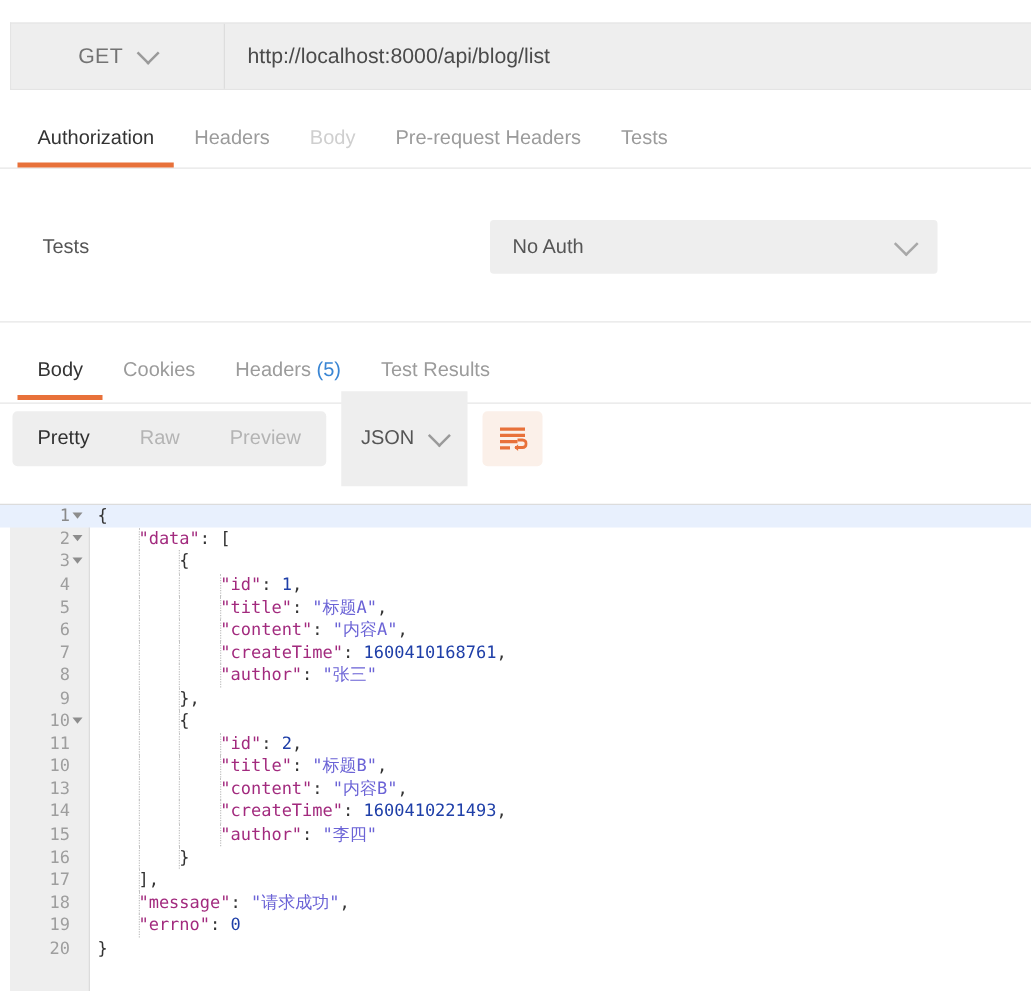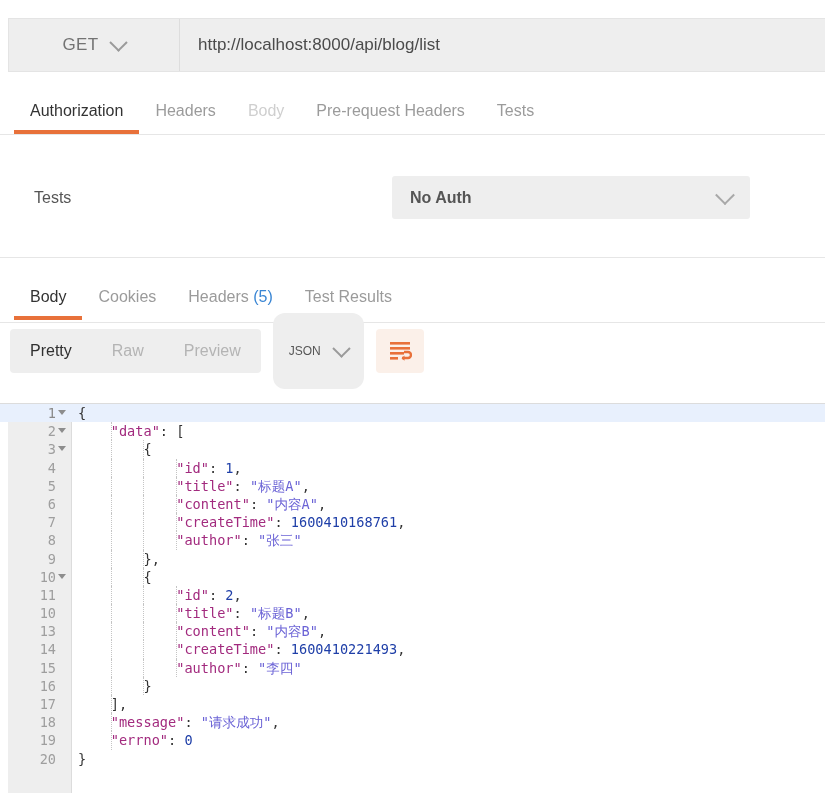--- a/index.html
+++ b/index.html
@@ -139,21 +139,20 @@
     height: 43px;
     background: #eeeeee;
     border-radius: 3px;
     display: flex;
     align-items: center;
     padding: 0 18px 0 18px;
     box-sizing: border-box;
     font-size: 16px;
     color: #555555;
     cursor: pointer;
-    font-weight: bold;
   }
   .auth-select .val { flex: 1; }
   .auth-select .chev {
     border-color: #a8a8a8;
     width: 12px; height: 12px;
   }
 
   
   .res-tabs {
     position: absolute;
@@ -191,24 +190,24 @@
     padding: 0 20px;
     line-height: 44px;
     cursor: pointer;
   }
   .seg-item.active { color: #303030; }
   .fmt-select {
     display: flex;
     align-items: center;
     gap: 14px;
     background: #eeeeee;
-    border-radius: 12px;
+    border-radius: 0;
     height: 44px;
     padding: 16px 16px;
-    font-size: 12px;
+    font-size: 16px;
     color: #555555;
     cursor: pointer;
   }
   .fmt-select .chev { border-color: #9a9a9a; width: 11px; height: 11px; }
   .wrap-btn {
     width: 48px;
     height: 44px;
     background: #fbf0e9;
     border-radius: 4px;
     display: flex;

